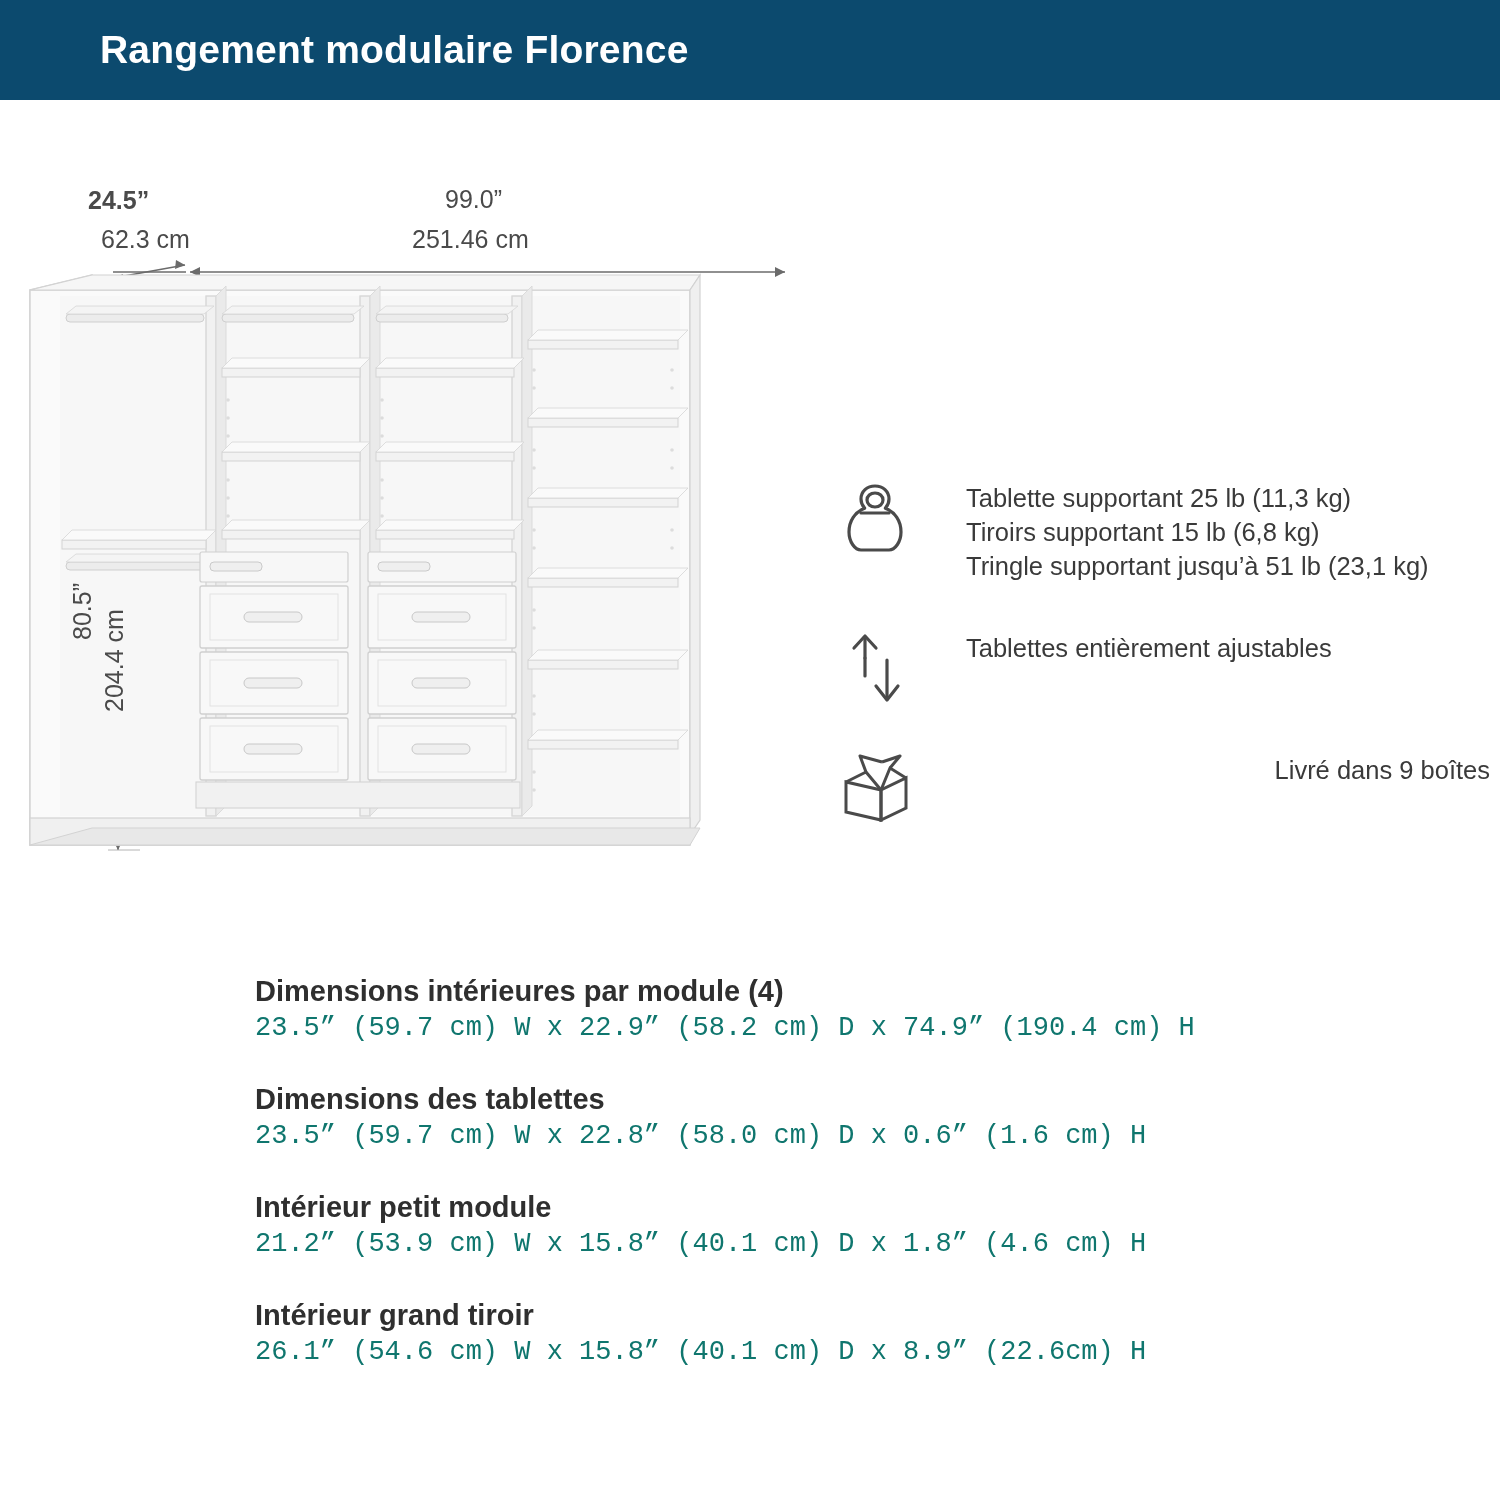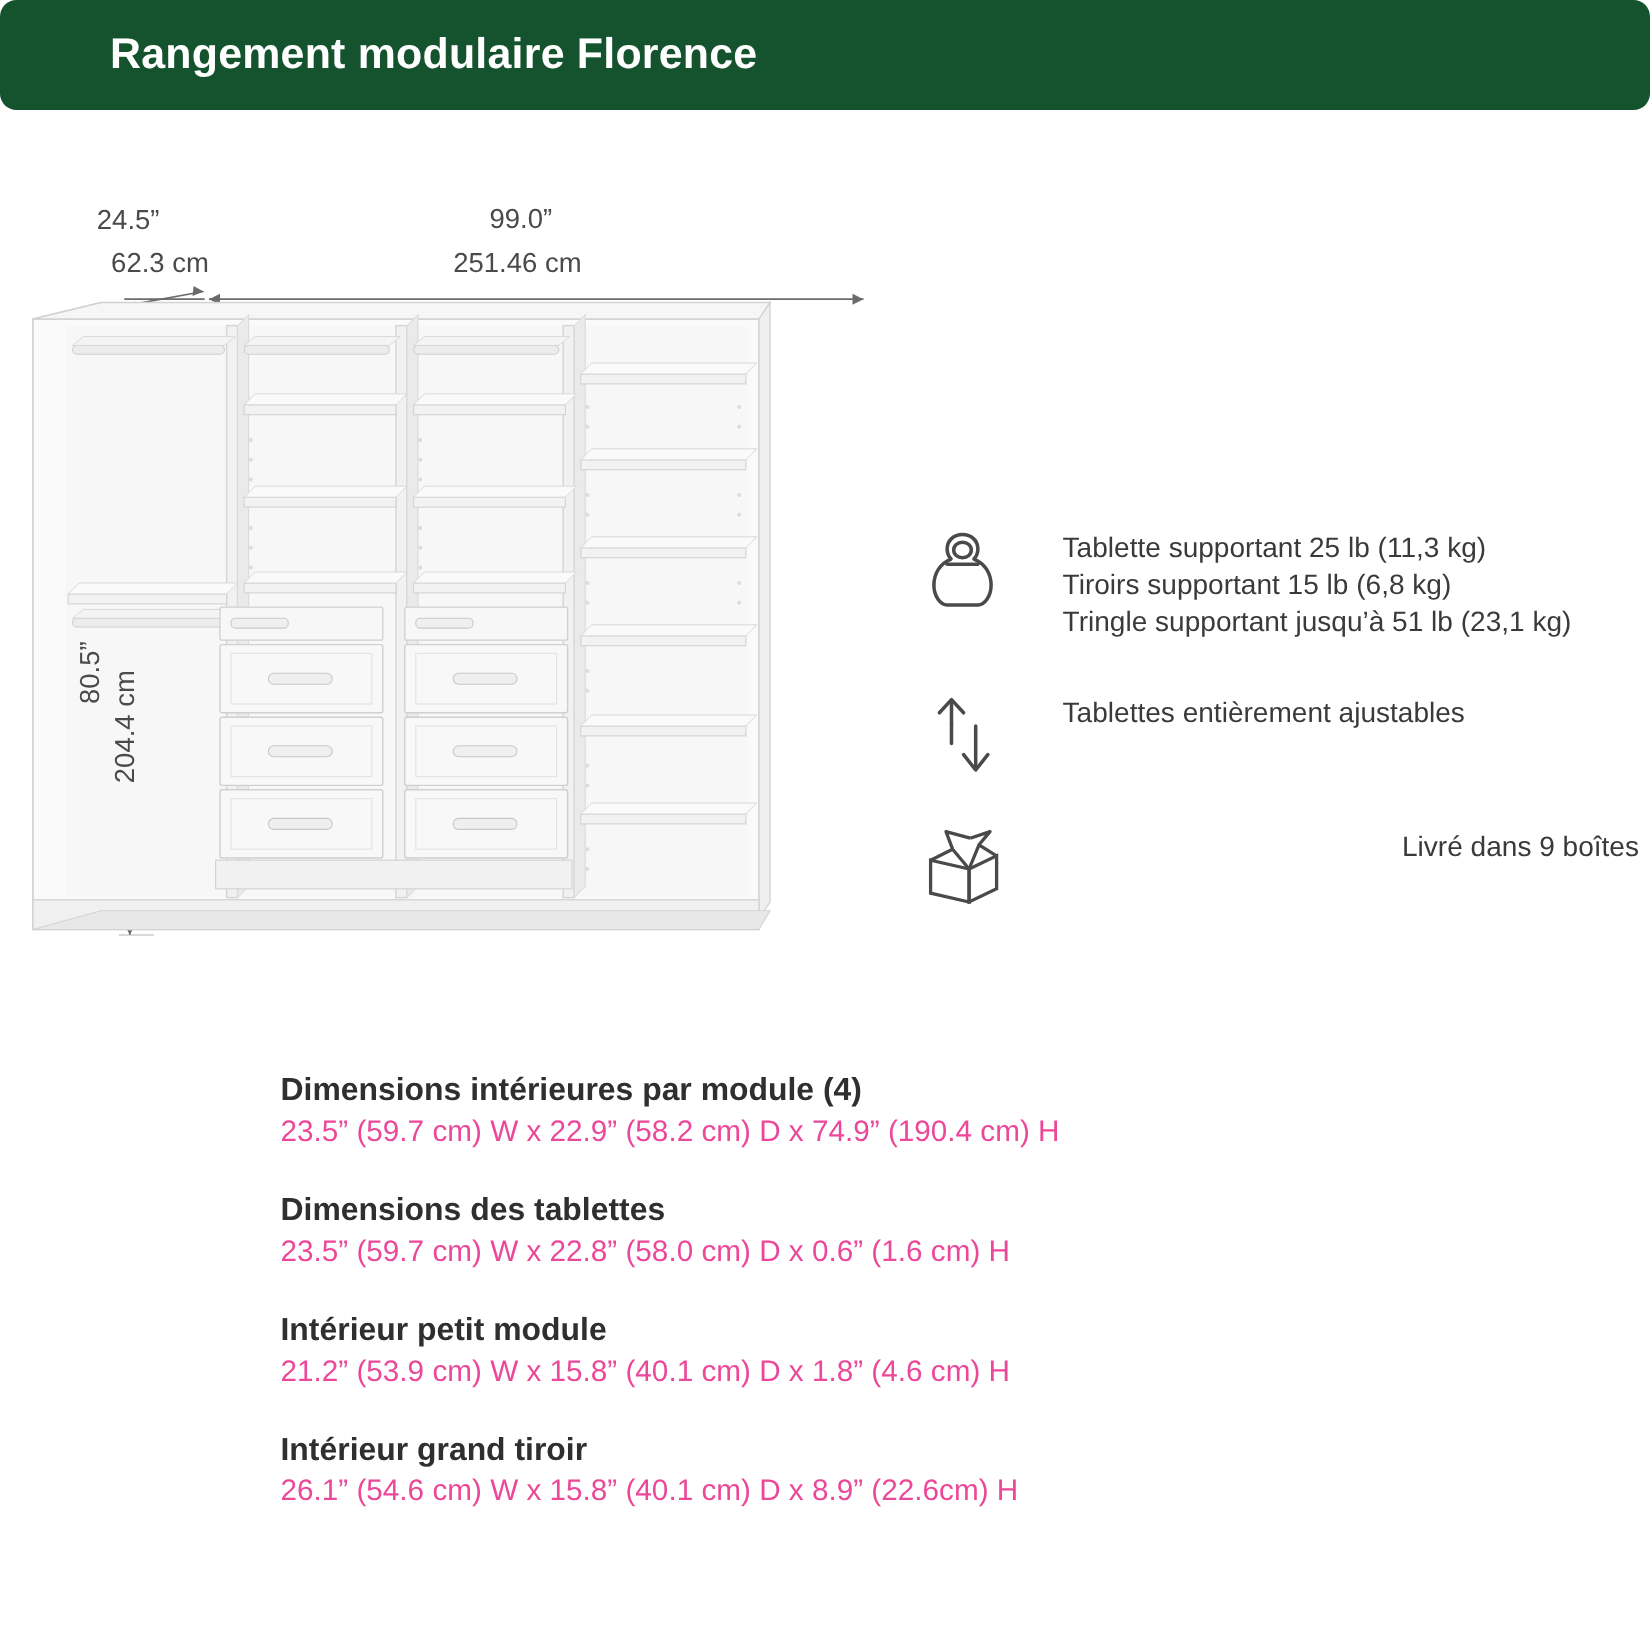--- a/index.html
+++ b/index.html
@@ -7,22 +7,22 @@
     width:1500px;height:1500px;
     background:#ffffff;
     font-family:"Liberation Sans", sans-serif;
     color:#3b3b3b;
     position:relative;
     overflow:hidden;
   }
   
   .header{
     position:absolute;left:0;top:0;width:1500px;height:100px;
-    background:#14532d;
-    display:flex;align-items:center;border-radius:15px;
+    background:#0c4a6e;
+    display:flex;align-items:center;
   }
   .header-title{
     color:#ffffff;
     font-size:39px;
     font-weight:bold;
     padding-left:100px;
     letter-spacing:.2px;
   }
   
   .illustration{
@@ -54,21 +54,21 @@
   .feature-text div{white-space:nowrap;}
   
   .specs{
     position:absolute;left:255px;top:975px;width:1120px;
   }
   .spec-block{margin-bottom:40px;}
   .spec-title{
     font-size:29px;color:#2f2f2f;font-weight:bold;margin-bottom:5px;
   }
   .spec-value{
-    font-size:27px;color:#ec4899;
+    font-size:27px;color:#0f766e;font-family:Liberation Mono, monospace;
   }
 </style>
 </head>
 <body>
 
 <div class="header">
   <div class="header-title">Rangement modulaire Florence</div>
 </div>
 
 <div class="illustration">
@@ -228,21 +228,21 @@
       <circle cx="672" cy="270" r="1.8"></circle>
         <circle cx="672" cy="288" r="1.8"></circle>
         <circle cx="672" cy="350" r="1.8"></circle>
       <circle cx="672" cy="368" r="1.8"></circle>
         <circle cx="672" cy="430" r="1.8"></circle>
         <circle cx="672" cy="448" r="1.8"></circle>
     </g>
   </svg>
 
   
-  <div class="dimtext" style="left:88px;top:86px;">24.5”</div>
+  <div class="dimtext" style="left:88px;top:86px;font-weight:bold;">24.5”</div>
   <div class="dimtext" style="left:82px;top:125px;margin-left:19px;">62.3 cm</div>
   <div class="dimtext" style="left:445px;top:85px;">99.0”</div>
   <div class="dimtext" style="left:412px;top:125px;">251.46 cm</div>
   <div class="dimtext vert" style="left:68px;top:540px;">80.5”</div>
   <div class="dimtext vert" style="left:100px;top:612px;">204.4 cm</div>
 </div>
 
 <div class="features">
 
   <div class="feature-row">

